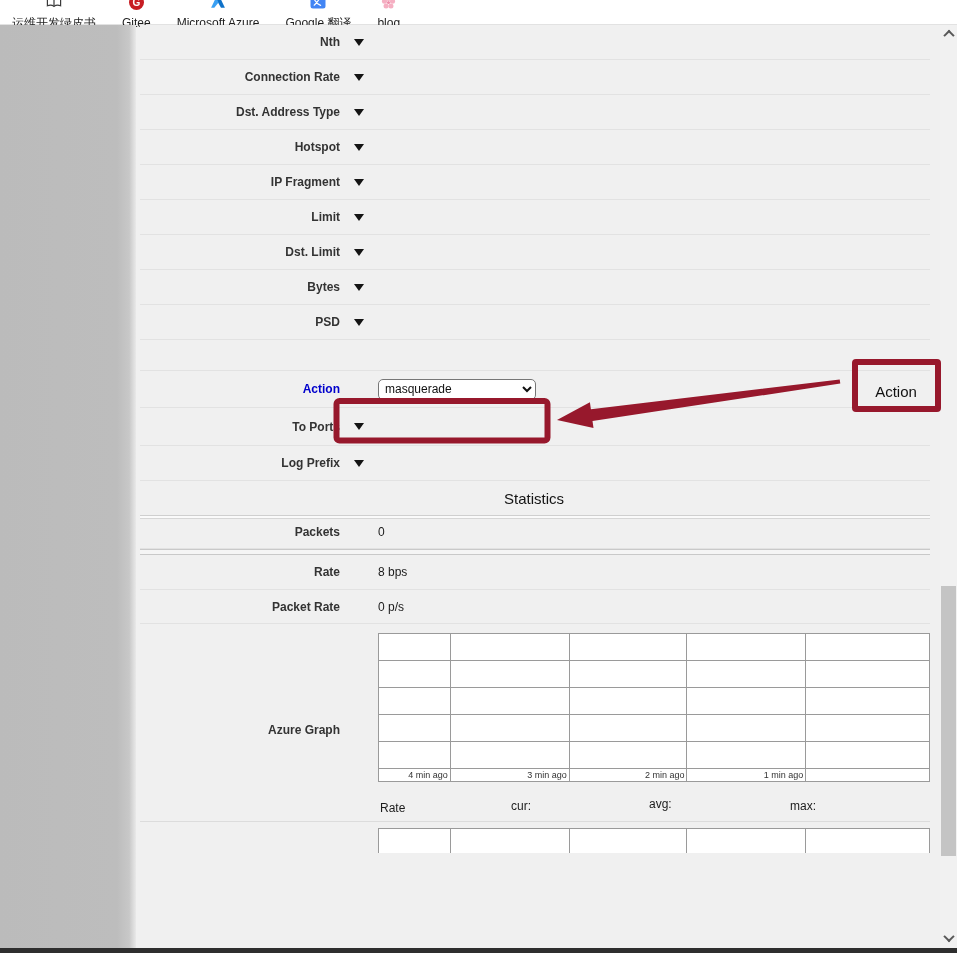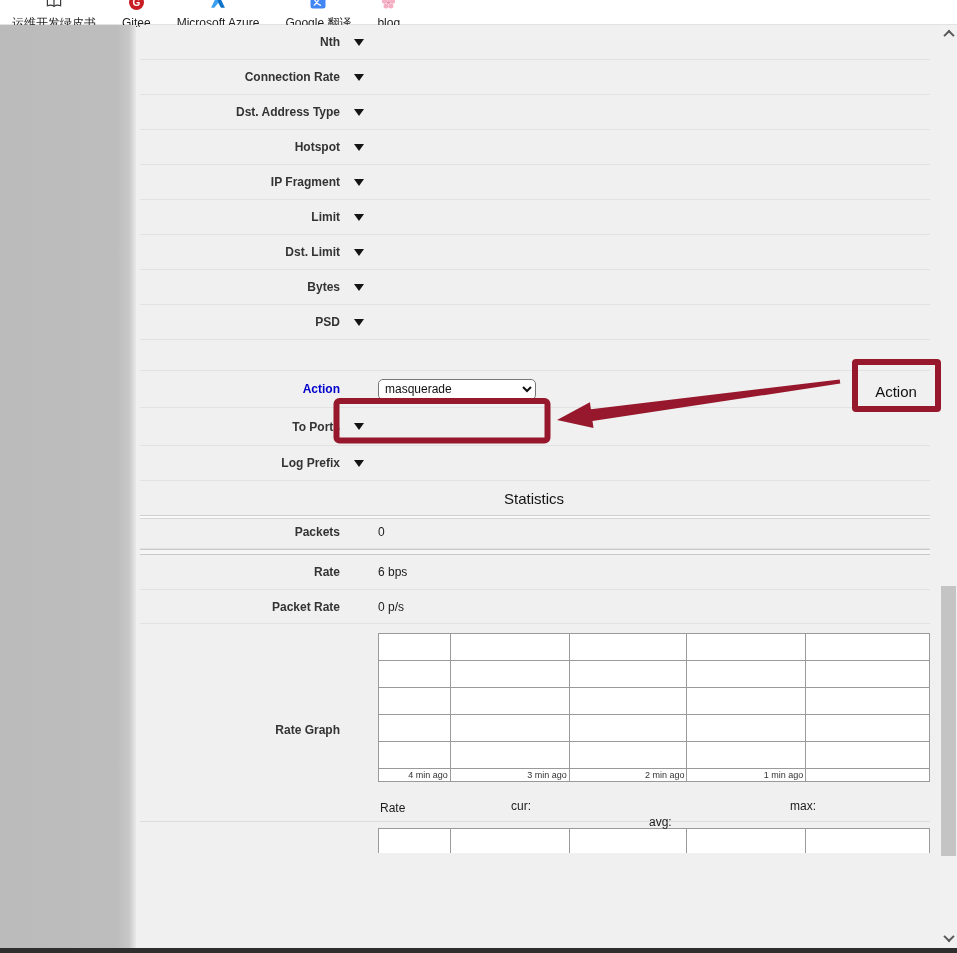--- a/index.html
+++ b/index.html
@@ -218,30 +218,30 @@
     <div class="lbl">Packets</div>
     <div class="caret-cell"></div>
     <div class="val">0</div>
   </div>
 
   <div class="divider-double big"></div>
 
   <div class="row h34">
     <div class="lbl">Rate</div>
     <div class="caret-cell"></div>
-    <div class="val">6 bps</div>
+    <div class="val">8 bps</div>
   </div>
   <div class="row h33">
     <div class="lbl">Packet Rate</div>
     <div class="caret-cell"></div>
     <div class="val">0 p/s</div>
   </div>
 
   <div class="graph-row">
-    <div class="graph-label">Rate Graph</div>
+    <div class="graph-label">Azure Graph</div>
     <table class="rg">
       <colgroup>
           <col style="width:72px">
           <col style="width:119px">
           <col style="width:118px">
           <col style="width:119px">
           <col style="width:124px">
         </colgroup>
       <tbody>
           <tr>
@@ -283,21 +283,21 @@
         <td>4 min ago</td>
         <td>3 min ago</td>
         <td>2 min ago</td>
         <td>1 min ago</td>
         <td></td>
       </tr>
     </tbody>
       </table>
     <span class="legend-item" style="left:240px;top:168px;">Rate</span>
     <span class="legend-item" style="left:371px;top:166px;">cur:</span>
-    <span class="legend-item" style="left:509px;top:182px;">avg:</span>
+    <span class="legend-item" style="left:509px;top:164px;">avg:</span>
     <span class="legend-item" style="left:650px;top:166px;">max:</span>
   </div>
 
   <div class="second-graph-wrap">
     <table class="rg" style="margin-top:0;">
       <colgroup>
           <col style="width:72px">
           <col style="width:119px">
           <col style="width:118px">
           <col style="width:119px">

